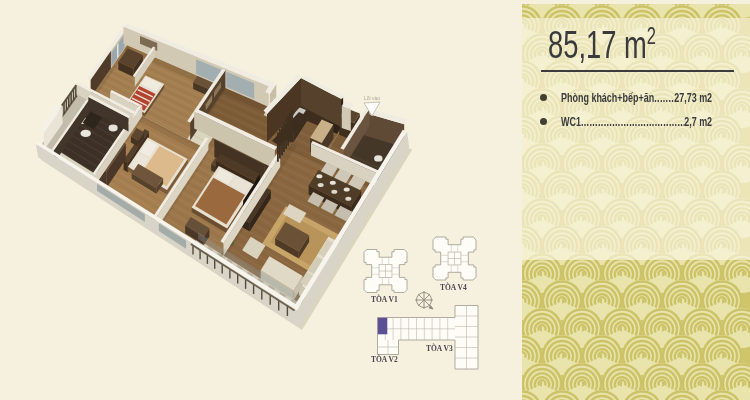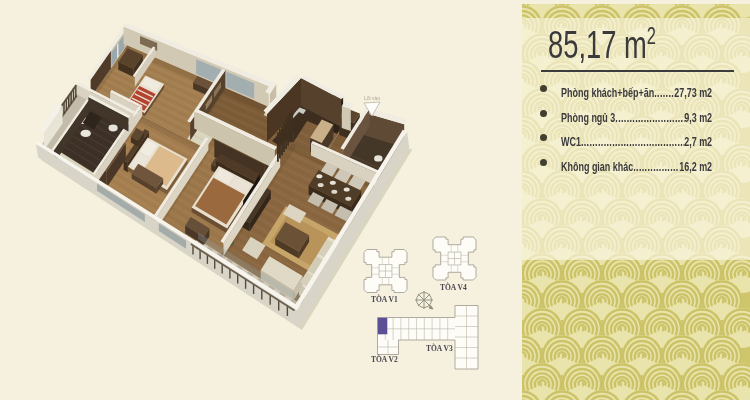--- a/index.html
+++ b/index.html
@@ -4,21 +4,21 @@
 body{width:750px;height:400px;overflow:hidden;font-family:"Liberation Sans",sans-serif}
 #page{position:relative;width:750px;height:400px;background:#f5f1de}
 #plan{position:absolute;left:0;top:0}
 #panel{position:absolute;left:522px;top:4px;width:228px;height:400px;overflow:hidden}
 #panel svg.bg{position:absolute;left:0;top:0}
 #ovl{position:absolute;left:0;top:14px;width:228px;height:242px;background:rgba(250,247,228,0.64)}
 #title{position:absolute;left:26px;top:19px;font-size:38px;color:#3a3a3c;transform:scaleX(0.72);transform-origin:0 0}
 #title sup{font-size:23px}
 #hr{position:absolute;left:19px;top:66px;width:193px;height:2px;background:#3c3c3e}
 #list{position:absolute;left:0;top:81px;width:228px}
-.row{display:flex;height:24.5px}
+.row{display:flex;align-items:center;height:24.5px}
 .bu{width:7px;height:7px;border-radius:50%;background:#403f30;margin-left:18px;flex:none}
 .txt{display:flex;align-items:baseline;width:219px;margin-left:14px;font-size:13px;font-weight:bold;color:#3a3a3c;white-space:nowrap;transform:scaleX(0.69);transform-origin:0 50%}
 .txt .dots{flex:1;overflow:hidden;letter-spacing:0.5px}
 .txt .dots::before{content:"....................................................."}
 </style></head><body>
 <div id="page">
 
 <svg id="plan" width="750" height="400" viewBox="0 0 750 400">
 <polygon points="126.0,40.0 271.7,102.5 265.2,112.5 289.8,123.5 301.5,105.2 344.7,123.3 407.3,142.5 297.0,323.0 35.9,152.7 78.3,92.0 86.8,96.5" fill="rgba(125,112,78,0.22)" transform="translate(5,7)"></polygon>
 <polygon points="126.9,44.7 222.3,86.2 187.2,139.1 94.7,91.3" fill="#a37e50"></polygon>
@@ -608,35 +608,19 @@
           <span class="bu"></span>
           <div class="txt">
             <span class="nm">Phòng khách+bếp+ăn</span>
             <span class="dots"></span>
             <span class="vl">27,73 m2</span>
           </div>
         </div>
 <div class="row">
           <span class="bu"></span>
           <div class="txt">
-            <span class="nm">Phòng ngủ 3</span>
-            <span class="dots"></span>
-            <span class="vl">9,3 m2</span>
-          </div>
-        </div>
-<div class="row">
-          <span class="bu"></span>
-          <div class="txt">
             <span class="nm">WC1</span>
             <span class="dots"></span>
             <span class="vl">2,7 m2</span>
-          </div>
-        </div>
-<div class="row">
-          <span class="bu"></span>
-          <div class="txt">
-            <span class="nm">Không gian khác</span>
-            <span class="dots"></span>
-            <span class="vl">16,2 m2</span>
           </div>
         </div>
 </div>
 </div>
 </div>
 </body></html>

